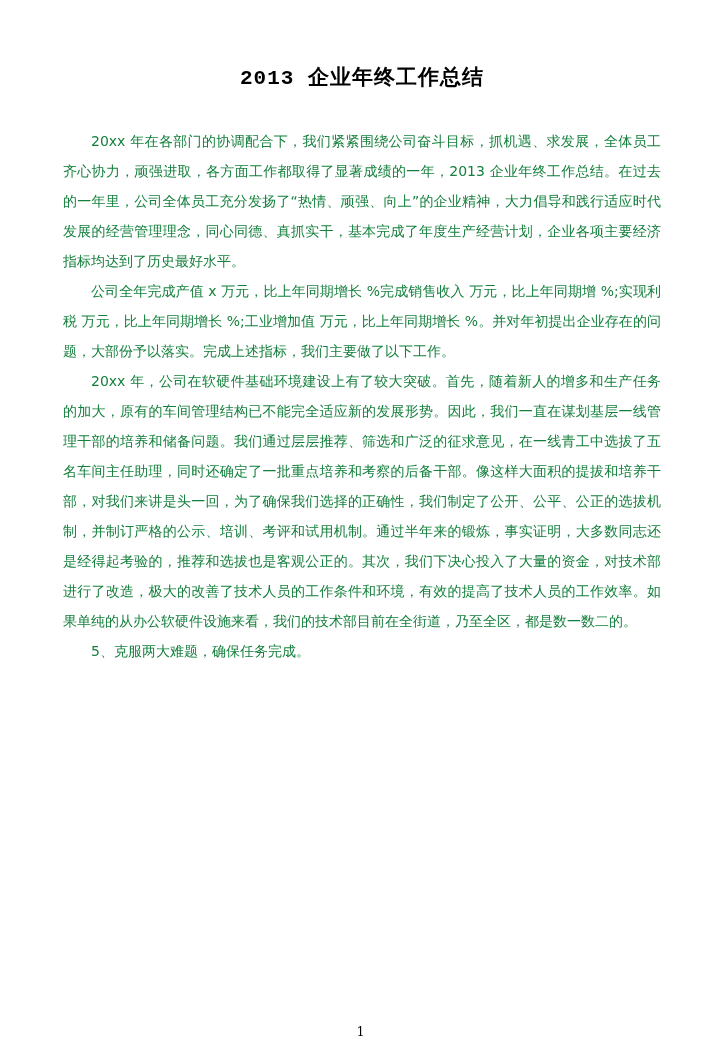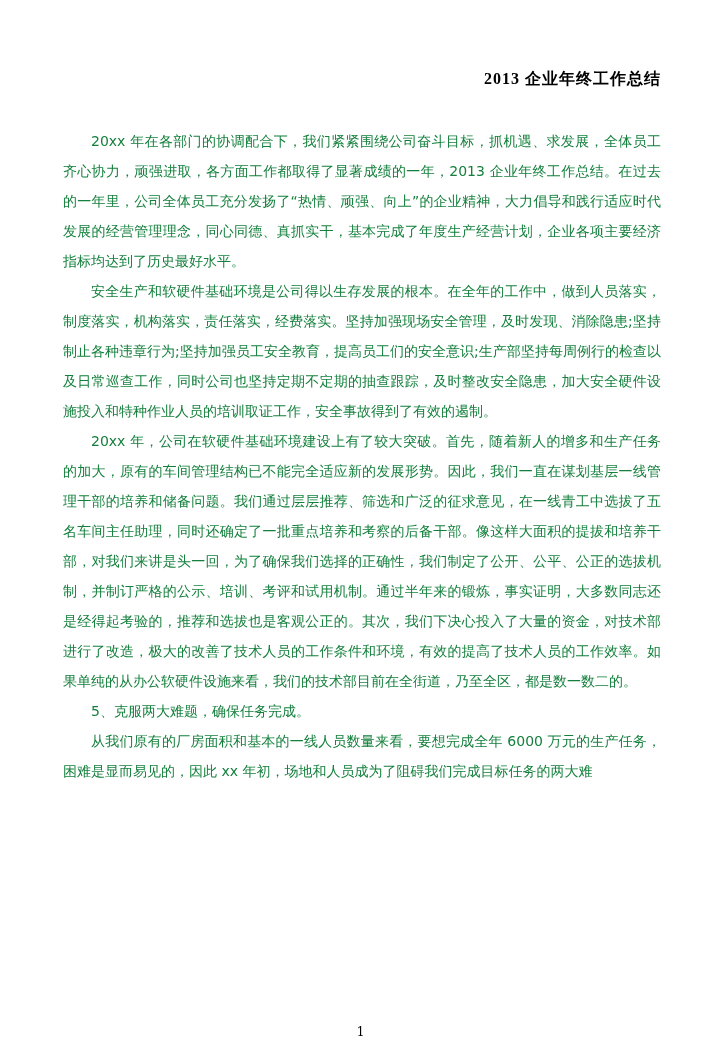--- a/index.html
+++ b/index.html
@@ -20,25 +20,25 @@
     box-sizing: border-box;
     overflow: hidden;
   }
   .content {
     position: absolute;
     left: 63px;
     top: 0;
     width: 598px;
   }
   .doc-title {
-    font-family: Liberation Serif, serif;
+    font-family: Liberation Mono, monospace;
     font-weight: bold;
-    font-size: 16px;
+    font-size: 21px;
     color: #000000;
-    text-align: right;
+    text-align: center;
     letter-spacing: 1px;
     margin: 0;
     padding-top: 64px;
     padding-bottom: 0;
     line-height: 30px;
   }
   .body-block {
     margin-top: 32px;
   }
   p.para {
@@ -69,28 +69,27 @@
 <div class="page">
 
   <div class="content">
 
     <h1 class="doc-title">2013 企业年终工作总结</h1>
 
     <div class="body-block">
 
       <p class="para">20xx 年在各部门的协调配合下，我们紧紧围绕公司奋斗目标，抓机遇、求发展，全体员工齐心协力，顽强进取，各方面工作都取得了显著成绩的一年，2013 企业年终工作总结。在过去的一年里，公司全体员工充分发扬了“热情、顽强、向上”的企业精神，大力倡导和践行适应时代发展的经营管理理念，同心同德、真抓实干，基本完成了年度生产经营计划，企业各项主要经济指标均达到了历史最好水平。</p>
 
+      <p class="para">公司全年完成产值 x 万元，比上年同期增长 %完成销售收入 万元，比上年同期增 %;实现利税 万元，比上年同期增长 %;工业增加值 万元，比上年同期增长 %。并对年初提出企业存在的问题，大部份予以落实。完成上述指标，我们主要做了以下工作。</p>
 
 
-      <p class="para">安全生产和软硬件基础环境是公司得以生存发展的根本。在全年的工作中，做到人员落实，制度落实，机构落实，责任落实，经费落实。坚持加强现场安全管理，及时发现、消除隐患;坚持制止各种违章行为;坚持加强员工安全教育，提高员工们的安全意识;生产部坚持每周例行的检查以及日常巡查工作，同时公司也坚持定期不定期的抽查跟踪，及时整改安全隐患，加大安全硬件设施投入和特种作业人员的培训取证工作，安全事故得到了有效的遏制。</p>
 
       <p class="para">20xx 年，公司在软硬件基础环境建设上有了较大突破。首先，随着新人的增多和生产任务的加大，原有的车间管理结构已不能完全适应新的发展形势。因此，我们一直在谋划基层一线管理干部的培养和储备问题。我们通过层层推荐、筛选和广泛的征求意见，在一线青工中选拔了五名车间主任助理，同时还确定了一批重点培养和考察的后备干部。像这样大面积的提拔和培养干部，对我们来讲是头一回，为了确保我们选择的正确性，我们制定了公开、公平、公正的选拔机制，并制订严格的公示、培训、考评和试用机制。通过半年来的锻炼，事实证明，大多数同志还是经得起考验的，推荐和选拔也是客观公正的。其次，我们下决心投入了大量的资金，对技术部进行了改造，极大的改善了技术人员的工作条件和环境，有效的提高了技术人员的工作效率。如果单纯的从办公软硬件设施来看，我们的技术部目前在全街道，乃至全区，都是数一数二的。</p>
 
       <p class="para">5、克服两大难题，确保任务完成。</p>
 
-      <p class="para">从我们原有的厂房面积和基本的一线人员数量来看，要想完成全年 6000 万元的生产任务，困难是显而易见的，因此 xx 年初，场地和人员成为了阻碍我们完成目标任务的两大难</p>
 
     </div>
   </div>
 
   <div class="page-number">1</div>
 
 </div>
 
 </body></html>

